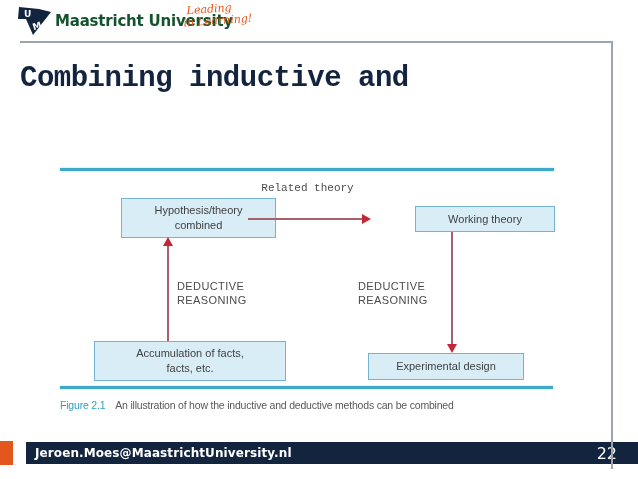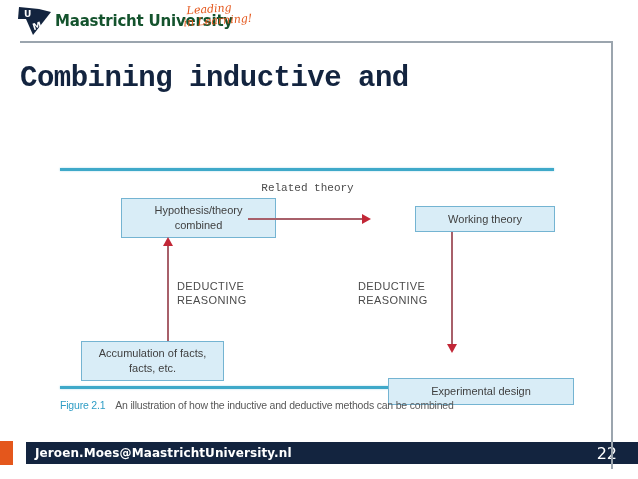--- a/index.html
+++ b/index.html
@@ -63,22 +63,22 @@
   .diagram-box {
     position: absolute;
     background: #d9edf7;
     border: 1px solid #74b4d2;
     color: #3f3f3f; font-size: 11px; line-height: 15px;
     display: flex; flex-direction: column; align-items: center; justify-content: center;
     text-align: center;
   }
   .box-hypothesis   { left: 93px;  top: 198px; width: 155px; height: 40px; margin-left: 28px; }
   .box-working      { left: 371px; top: 206px; width: 140px; height: 26px; margin-left: 44px; }
-  .box-accumulation { left: 81px;  top: 341px; width: 143px; height: 40px; }
-  .box-experimental { left: 388px; top: 353px; width: 186px; height: 27px; margin-top: 25px; }
+  .box-accumulation { left: 94px;  top: 341px; width: 192px; height: 40px; }
+  .box-experimental { left: 368px; top: 353px; width: 156px; height: 27px; }
 
   .arrow-line { position: absolute; background: #a8606a; }
   .arrow-head { position: absolute; width: 0; height: 0; }
   .h-line   { left: 248px; top: 218px; width: 116px; height: 2px; }
   .h-head   { left: 362px; top: 214px;
               border-top: 5px solid transparent; border-bottom: 5px solid transparent;
               border-left: 9px solid #c22737; }
   .up-line  { left: 167px; top: 245px; width: 2px; height: 96px; }
   .up-head  { left: 163px; top: 237px;
               border-left: 5px solid transparent; border-right: 5px solid transparent;

